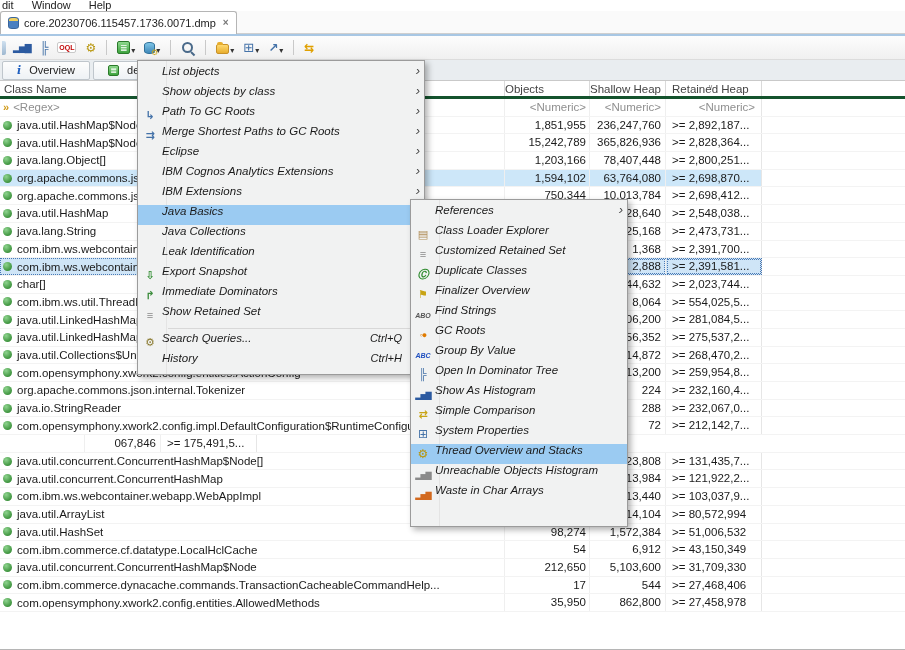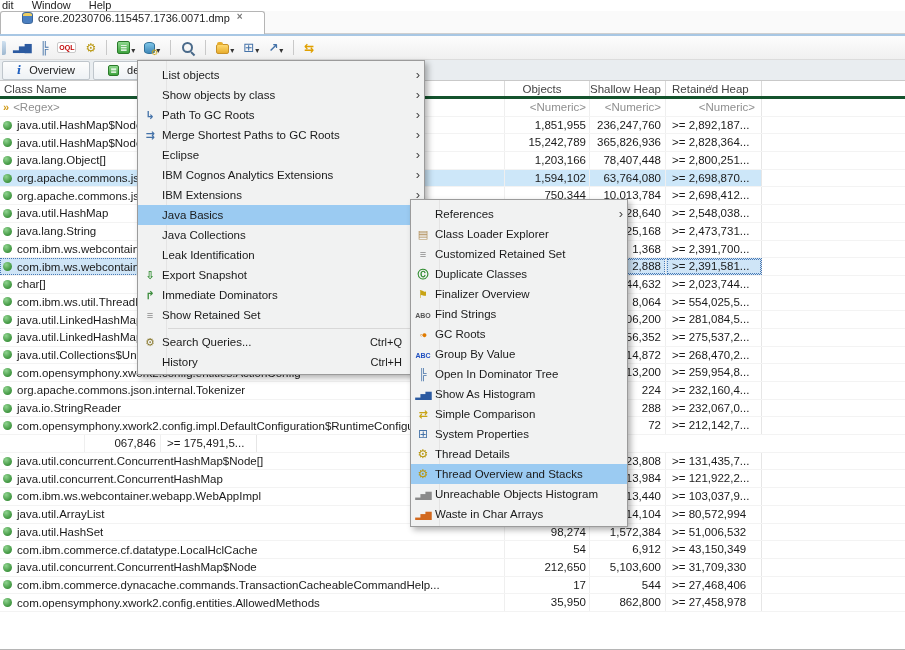--- a/index.html
+++ b/index.html
@@ -7,21 +7,21 @@
   #app{position:relative;width:905px;height:650px;}
 
   
   #menubar{position:absolute;left:0;top:0;width:905px;height:11px;background:#fff;
     font-size:11px;color:#222;display:flex;gap:18px;padding-left:2px;line-height:11px;overflow:hidden;}
   #menubar span{white-space:nowrap;}
 
   
   #tabbar{position:absolute;left:0;top:11px;width:905px;height:23px;background:#fafafa;border-bottom:1px solid #cfcfcf;box-sizing:border-box;}
   .etab{position:absolute;left:0;top:0;height:23px;background:#fff;border:1px solid #b5b5b5;border-bottom:none;
-    border-radius:3px 3px 0 0;display:flex;gap:5px;padding:0 21px;box-sizing:border-box;}
+    border-radius:3px 3px 0 0;display:flex;align-items:center;gap:5px;padding:0 7px;box-sizing:border-box;}
   .etab .title{font-size:11px;color:#222;white-space:nowrap;}
   .ic-dmp{width:11px;height:12px;border-radius:4px/3px;background:linear-gradient(#f0d060 0 30%,#4a7fc0 30%);border:1px solid #3a659a;box-sizing:border-box;}
   .ic-close{font-size:10px;color:#777;line-height:10px;padding-left:2px;}
   .ic-close::before{content:"×";font-weight:bold;}
   #tab-underline{position:absolute;left:0;top:34px;width:905px;height:2px;background:var(--underline);}
 
   
   #toolbar{position:absolute;left:0;top:36px;width:905px;height:24px;background:linear-gradient(#fdfdfd,#f0f0f0);
     border-bottom:1px solid #dcdcdc;display:flex;align-items:center;gap:5px;padding-left:2px;box-sizing:border-box;}
   .tbtn{display:flex;align-items:center;gap:1px;padding:1px 2px;}
@@ -63,21 +63,21 @@
   .ic-info::before{content:"i";}
   .ic-report-sm{width:11px;height:11px;background:linear-gradient(#8ed88e,#3da33d);border:1px solid #2a7a2a;border-radius:2px;
     color:#fff;font-size:8px;line-height:10px;text-align:center;box-sizing:border-box;}
   .ic-report-sm::before{content:"≣";}
 
   
   #grid{position:absolute;left:0;top:81px;width:905px;height:549px;background:#fff;}
   #grid-header{height:18px;display:flex;background:#fff;border-bottom:3px solid #14532d;font-size:11.5px;color:#444;box-sizing:border-box;}
   #grid-header>div{box-sizing:border-box;border-right:1px solid #dadada;line-height:17px;white-space:nowrap;overflow:hidden;position:relative;}
   .h-name{flex:0 0 505px;padding-left:4px;}
-  .h-obj{flex:0 0 85px;text-align:center;padding-right:10px;}
+  .h-obj{flex:0 0 85px;text-align:left;padding-right:10px;}
   .h-sh{flex:0 0 76px;text-align:right;padding-right:4px;}
   .h-ret{flex:0 0 96px;padding-left:6px;}
   .h-fill{flex:1;border-right:none !important;}
   .sort-ind{position:absolute;left:42px;top:-3px;font-size:7px;color:#777;}
   .sort-ind::before{content:"∨";}
 
   #rows .row{height:17.7px;display:flex;border-bottom:1px solid #f3f3f3;box-sizing:border-box;font-size:11.5px;color:#1a1a1a;}
   .cells{width:762px;display:flex;box-sizing:border-box;}
   .c-name{flex:0 0 505px;display:flex;align-items:center;padding-left:3px;white-space:nowrap;overflow:hidden;box-sizing:border-box;border-right:1px solid #efefef;}
   .c-obj{flex:0 0 85px;text-align:right;padding-right:3px;line-height:16.5px;box-sizing:border-box;border-right:1px solid #efefef;white-space:nowrap;}
@@ -94,21 +94,21 @@
   .fr-ret{text-align:right;padding-right:6px;padding-left:0;}
 
   
   #statusbar{position:absolute;left:0;top:632px;width:905px;height:18px;background:var(--status-bg);
     border-top:1px solid #b5b5b5;font-size:13px;color:#1a1a1a;line-height:17px;padding-left:12px;box-sizing:border-box;white-space:nowrap;overflow:hidden;margin-top:17px;}
 
   
   .menu{position:absolute;background:#f1f2f2;border:1px solid #9b9b9b;box-shadow:3px 3px 6px rgba(0,0,0,.3);
     padding:4px 0;box-sizing:border-box;}
   .icon-col-line{position:absolute;left:28px;top:0;bottom:0;width:1px;background:#e4e4e4;}
-  .mitem{position:relative;display:flex;align-items:center;height:20px;padding-right:4px;font-size:11.5px;color:#1a1a1a;}
+  .mitem{position:relative;display:flex;height:20px;padding-right:4px;font-size:11.5px;color:#1a1a1a;font-style:italic;}
   .mitem.hl{background:var(--menu-hl);}
   .mitem.sep{height:7px;pointer-events:none;}
   .mitem.sep::after{content:"";position:absolute;left:30px;right:4px;top:3px;border-top:1px solid #d8d8d8;}
   .mi{width:24px;flex:none;text-align:center;font-size:11px;line-height:20px;height:20px;overflow:hidden;}
   .mlabel{flex:1;white-space:nowrap;overflow:hidden;}
   .mshortcut{font-size:11px;color:#1a1a1a;padding-right:6px;white-space:nowrap;}
   .marrow{width:12px;text-align:right;color:#444;}
   .marrow.has-arrow::after{content:"›";font-size:13px;line-height:12px;}
   #context-menu{left:137px;top:60px;width:288px;height:315px;z-index:10;}
   #submenu{left:410px;top:199px;width:218px;height:328px;z-index:11;}
@@ -766,26 +766,20 @@
         <span class="marrow"></span>
       </div>
 
       <div class="mitem">
         <span class="mi mi-sys-props"></span>
         <span class="mlabel">System Properties</span>
         <span class="mshortcut"></span>
         <span class="marrow"></span>
       </div>
 
-      <div class="mitem">
-        <span class="mi mi-thread"></span>
-        <span class="mlabel">Thread Details</span>
-        <span class="mshortcut"></span>
-        <span class="marrow"></span>
-      </div>
 
       <div class="mitem hl">
         <span class="mi mi-thread"></span>
         <span class="mlabel">Thread Overview and Stacks</span>
         <span class="mshortcut"></span>
         <span class="marrow"></span>
       </div>
 
       <div class="mitem">
         <span class="mi mi-histogram-gray"></span>

